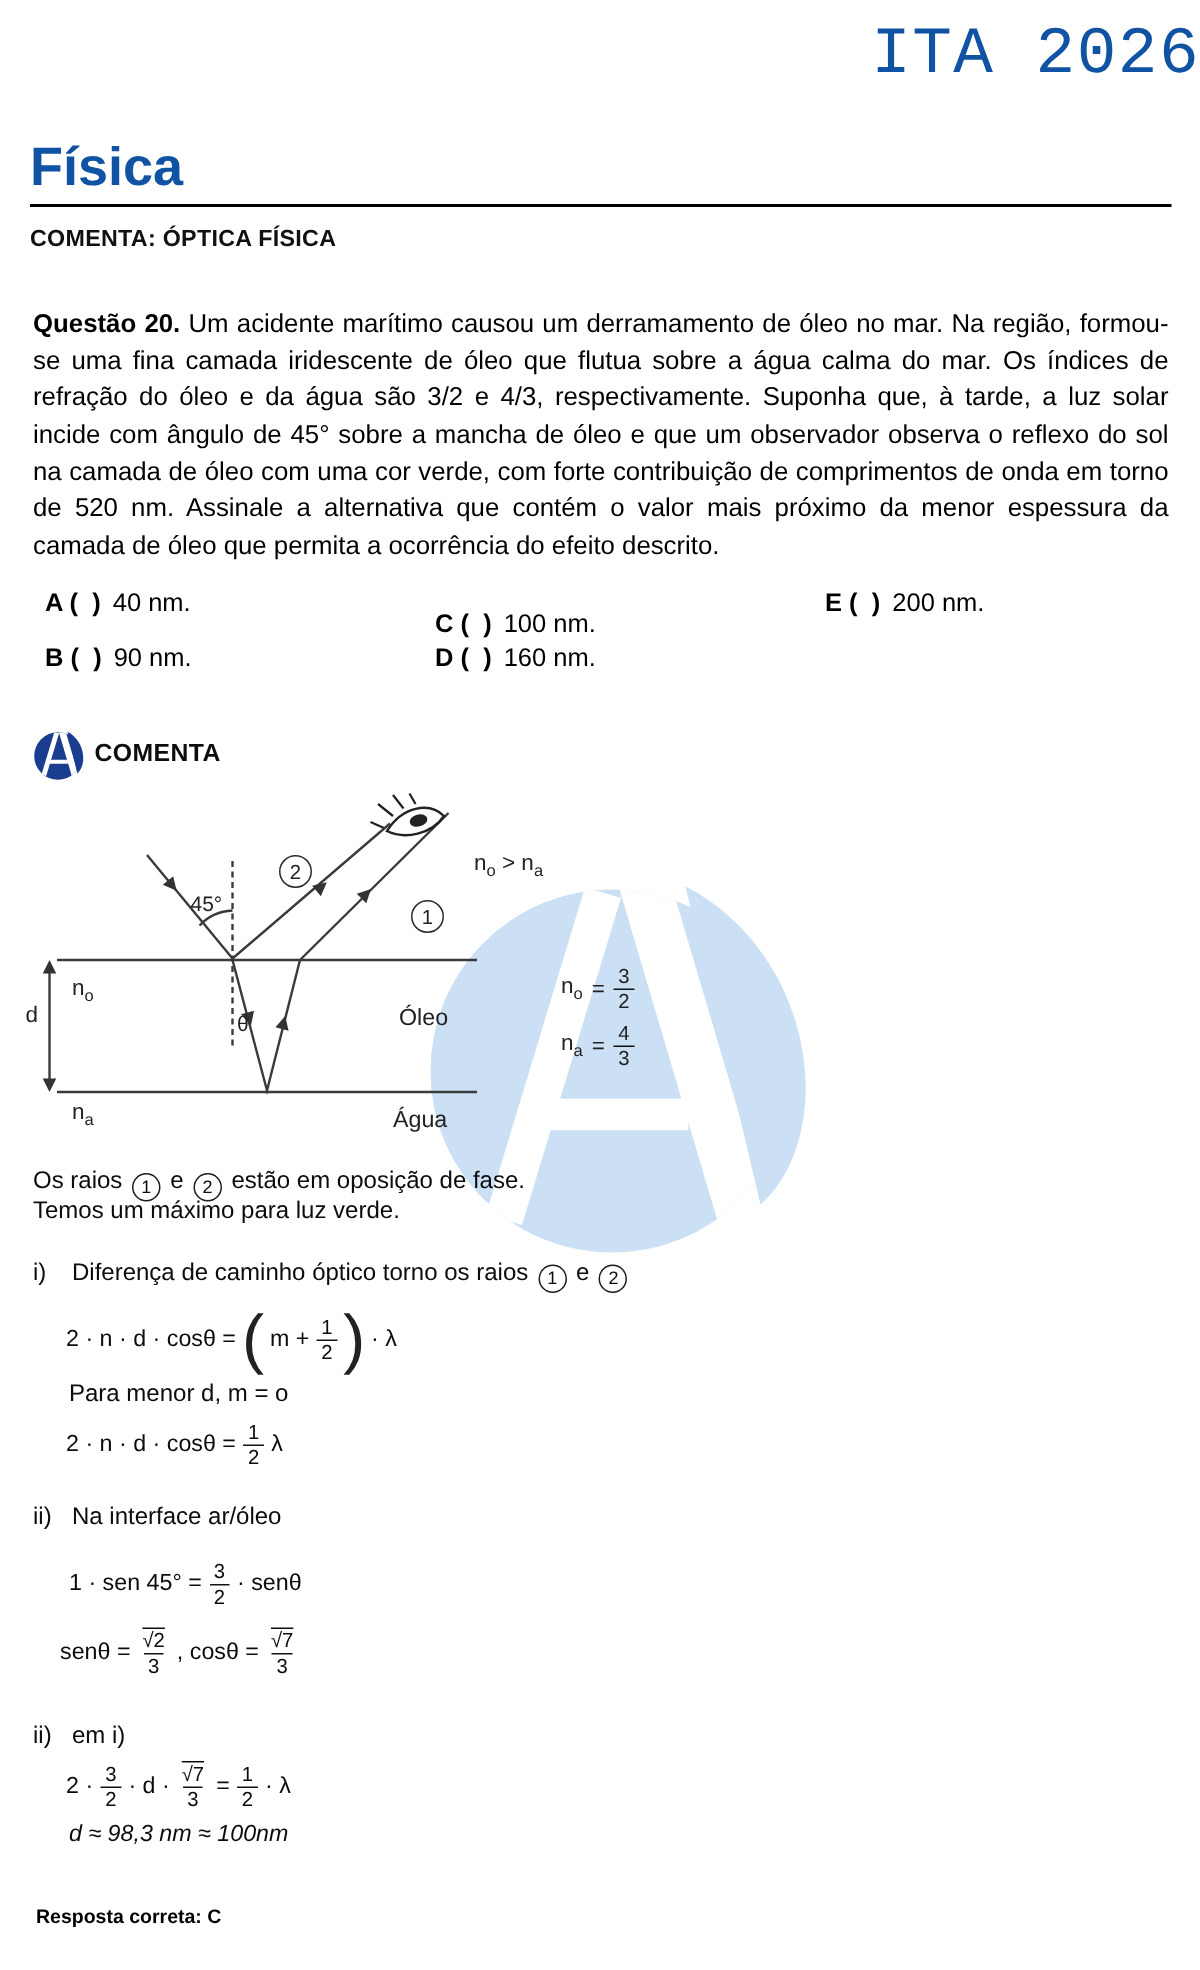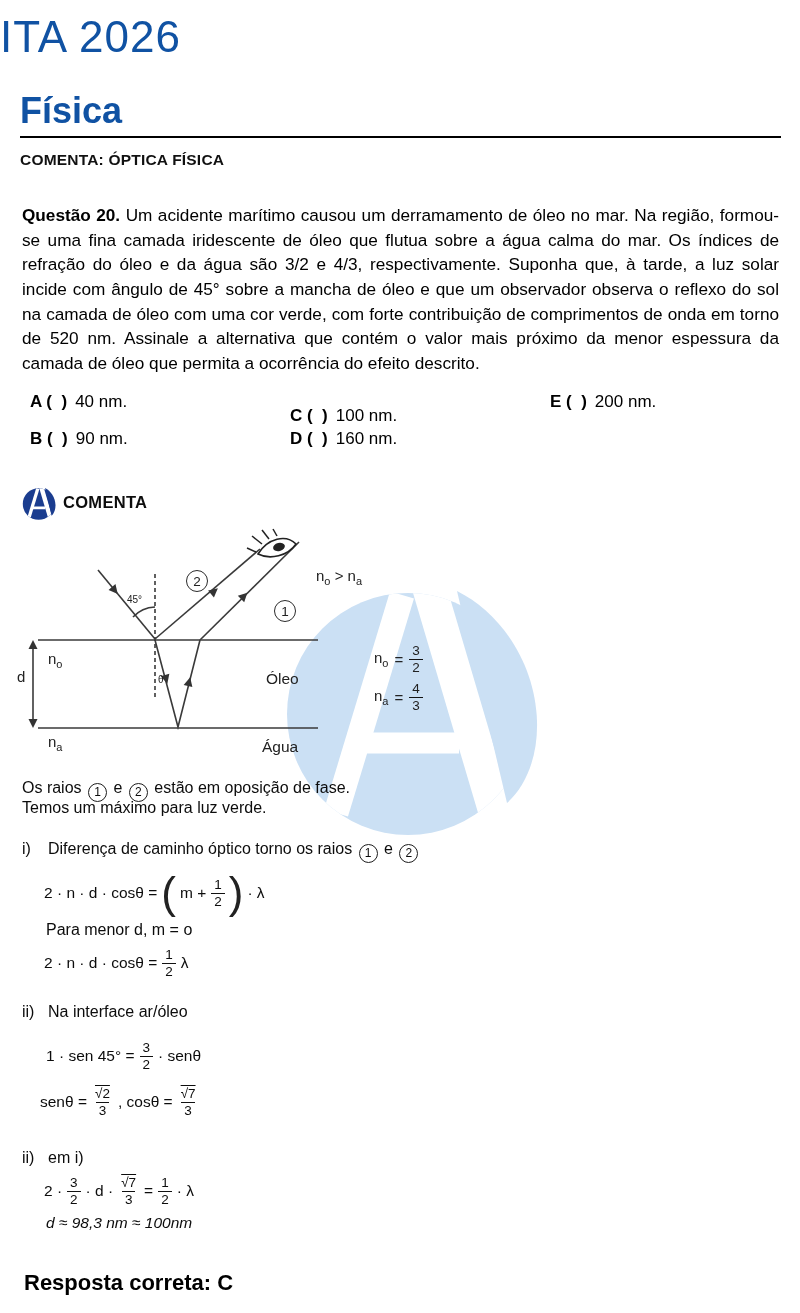--- a/index.html
+++ b/index.html
@@ -1,57 +1,57 @@
 <!DOCTYPE html>
 <html><head>
 <meta charset="utf-8">
 <style>
   html,body{margin:0;padding:0;background:#fff;}
   body{width:800px;height:1313px;position:relative;overflow:hidden;
        font-family:"Liberation Sans","DejaVu Sans",sans-serif;color:#111;}
   .abs{position:absolute;}
   
-  #page-title{top:12px;left:0;width:800px;text-align:left;font-size:44px;color:#1052A3;letter-spacing:1px;}
+  #page-title{top:12px;left:0;width:800px;text-align:right;font-size:44px;color:#1052A3;letter-spacing:1px;font-family:Liberation Mono, monospace;}
   #section-title{left:20px;top:90px;font-size:36px;font-weight:bold;color:#1052A3;}
   #section-rule{left:20px;top:136px;width:761px;height:2px;background:#000;}
   #subject-line{left:20px;top:151px;font-size:15.5px;font-weight:bold;letter-spacing:.2px;}
   
   #question-text{left:22px;top:186px;width:757px;font-size:17.2px;line-height:24.6px;text-align:justify;color:#000;}
   
   .opt{position:absolute;font-size:17px;white-space:pre;color:#000;}
   .opt .pfx{font-weight:bold;}
   .opt .val{margin-left:8px;}
   
   #comenta-logo{left:22px;top:487px;width:34px;height:34px;--c:#1B3D8F;}
   #comenta-text{left:63px;top:493px;font-size:16.5px;font-weight:bold;letter-spacing:.3px;color:#0d0d0d;}
   
   #watermark{left:281px;top:585px;width:260px;height:258px;--c:#CBE0F4;}
   
   #diagram-svg{left:0;top:528px;}
   .dlabel{position:absolute;font-size:15px;color:#222;white-space:pre;}
   .dlabel sub{font-size:11px;}
   .drow{display:flex;align-items:center;gap:6px;}
-  .small-lab{font-size:10px;}
+  .small-lab{font-size:14px;}
   
   .circ{display:inline-flex;align-items:center;justify-content:center;
         width:17px;height:17px;border:1.3px solid #1c1c1c;border-radius:50%;
         font-size:12px;margin:0 2px;vertical-align:-3px;background:#fff;}
   .circ-lg{position:absolute;display:flex;align-items:center;justify-content:center;
         width:20px;height:20px;border:1.5px solid #2b2b2b;border-radius:50%;
         font-size:13.5px;color:#222;background:transparent;}
   
   .sol{position:absolute;font-size:16px;color:#0c0c0c;}
   .sec .lab{display:inline-block;width:26px;}
   .eqrow{position:absolute;display:flex;align-items:center;gap:5px;font-size:15.5px;color:#0c0c0c;}
   .frac{display:inline-flex;flex-direction:column;align-items:center;line-height:1.15;font-size:13.5px;}
   .frac .num{padding:0 3px;}
   .frac .den{border-top:1.3px solid #111;padding:0 3px;}
   .ol{text-decoration:overline;}
   .bp{font-size:44px;font-weight:300;line-height:.9;margin:0 -1px;color:#222;}
-  #answer-line{left:24px;top:1270px;font-size:22px;font-weight:bold;color:#000;}
+  #answer-line{left:24px;top:1270px;font-size:13px;font-weight:bold;color:#000;}
 </style>
 </head>
 <body>
 
 <svg width="0" height="0" style="position:absolute" aria-hidden="true">
   <defs>
     <symbol id="alogo" viewBox="0 0 260 258">
       <clipPath id="acl">
           <circle cx="127" cy="129" r="121"></circle>
         </clipPath>

